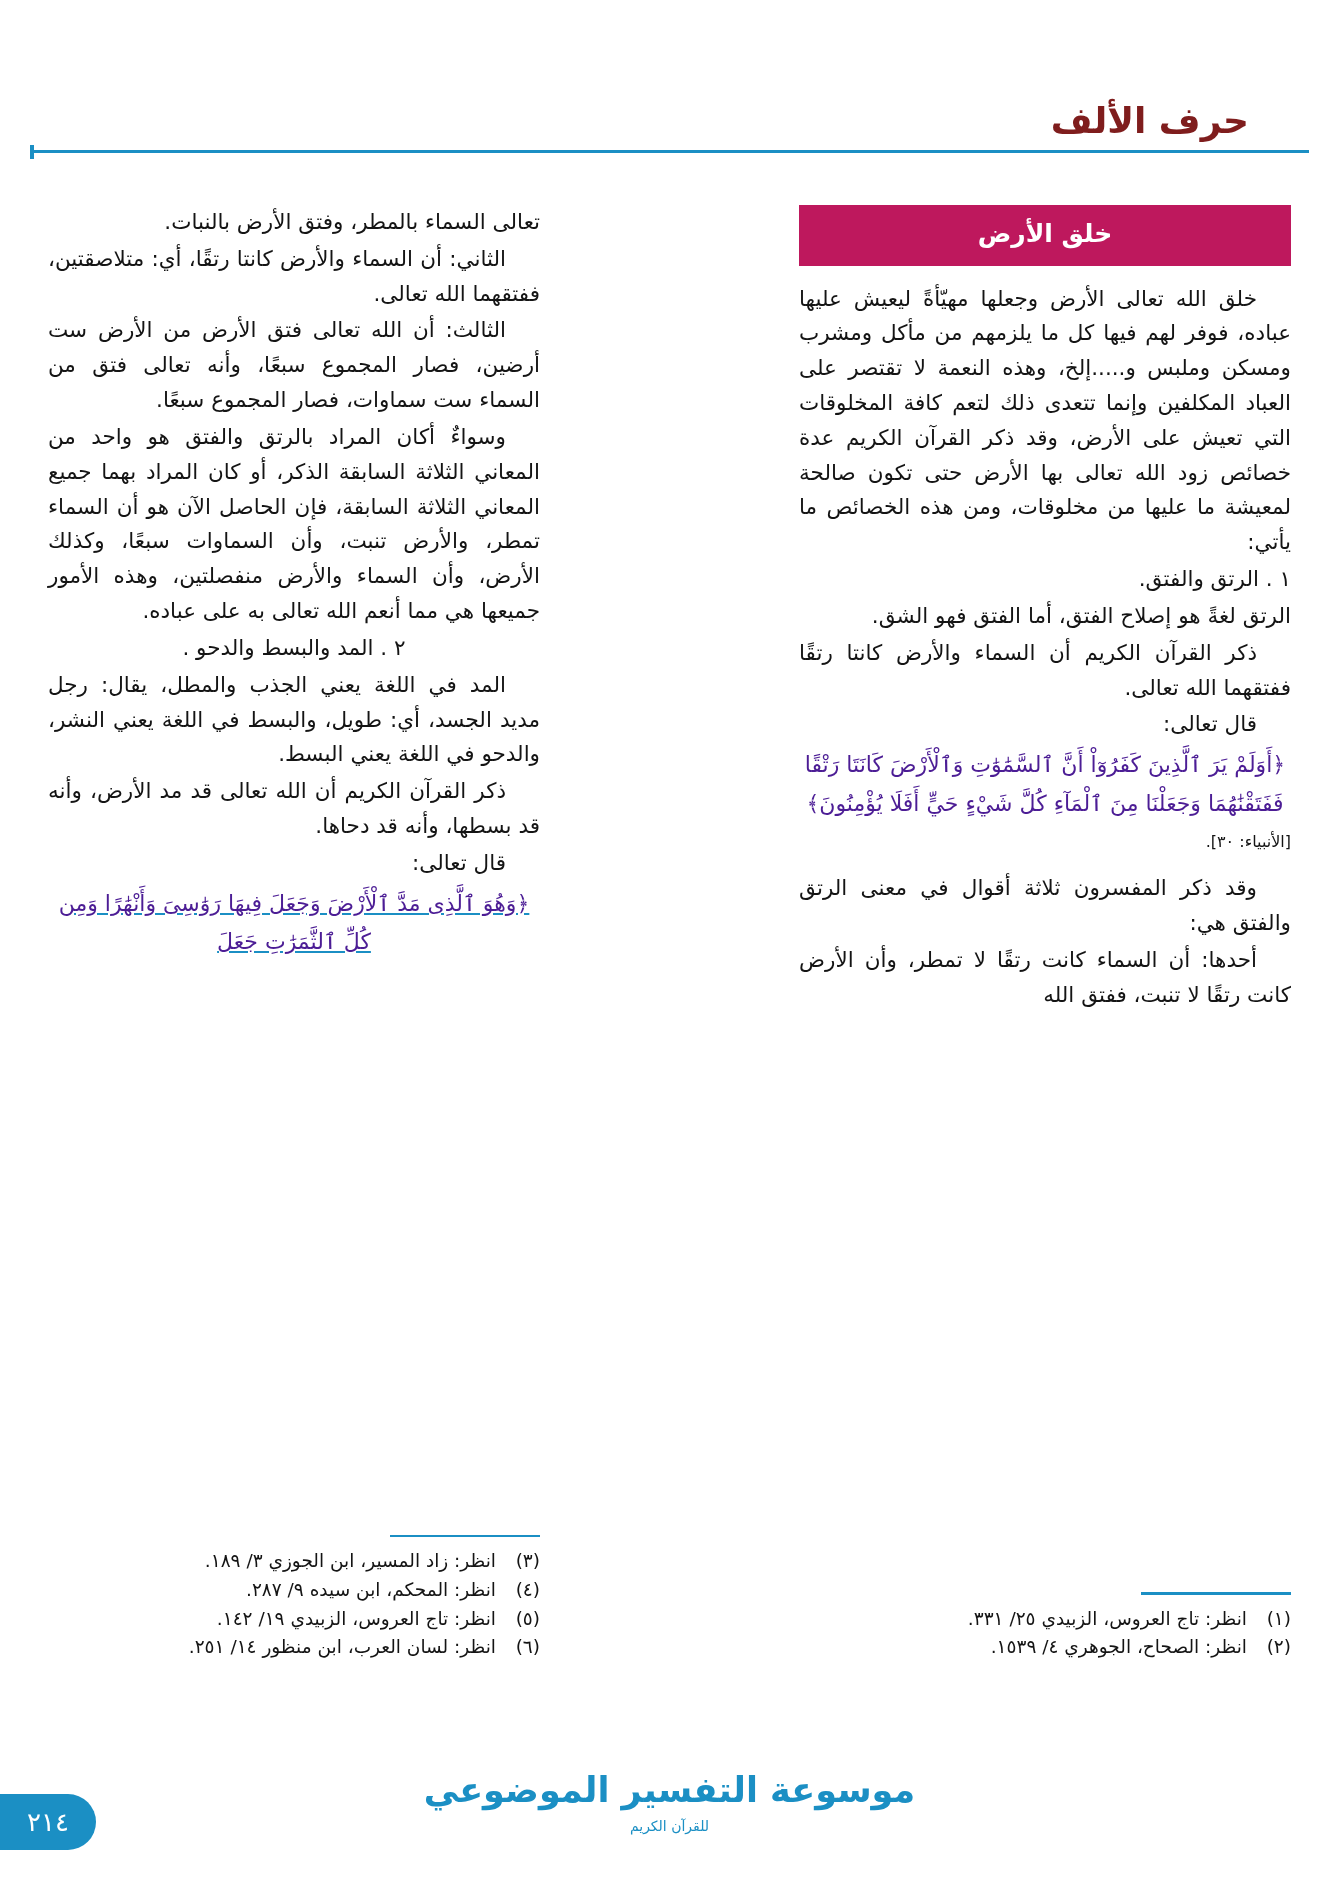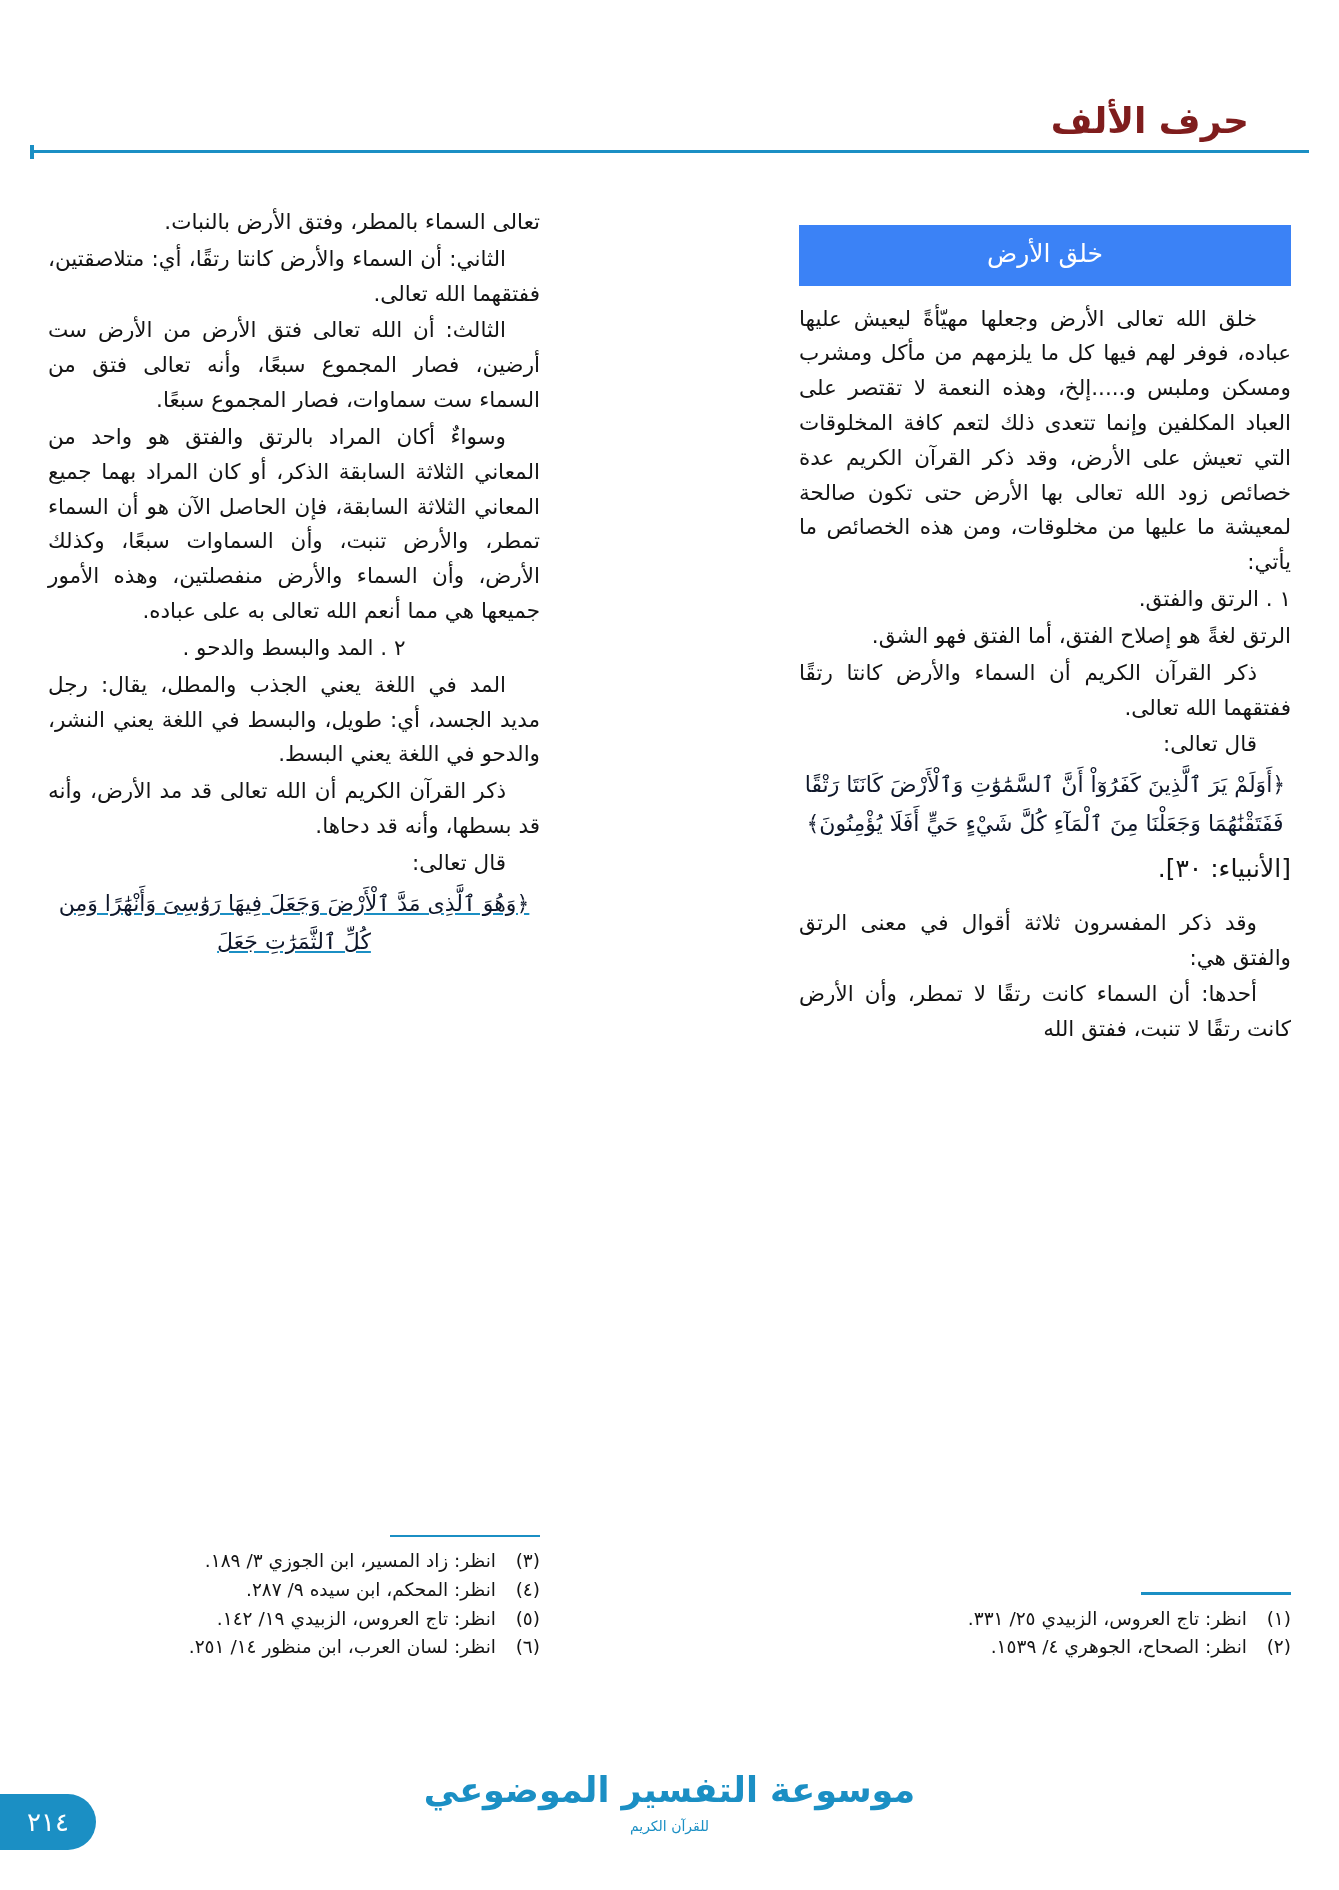--- a/index.html
+++ b/index.html
@@ -72,47 +72,46 @@
   p {
     margin: 0 0 2px 0;
     text-align: justify;
     text-justify: inter-word;
   }
   p.indent { text-indent: 34px; }
   p.center { text-align: center; text-indent: 0; }
 
   
   .section-banner {
-    background: #3b82f6;
+    background: #be185d;
     color: #ffffff;
     font-size: 25px;
-    font-weight: normal;
+    font-weight: bold;
     text-align: center;
     padding: 9px 0 11px 0;
     margin-bottom: 16px;
     letter-spacing: 0px;
-    margin-top: 20px;
   }
 
   
   .verse {
-    color: #0f172a;
+    color: #4c1d95;
     font-size: 22px;
     line-height: 1.75;
     text-align: center;
     direction: rtl;
     margin: 4px 0 2px 0;
     font-family: "DejaVu Sans", "Liberation Sans", sans-serif;
   }
   .verse-underline {
     text-decoration: underline;
     text-decoration-color: #1b8fc4;
   }
   .verse-ref {
-    font-size: 25px;
+    font-size: 16px;
     color: #141414;
     text-align: right;
     margin-top: 6px;
   }
 
   
   .footnotes {
     position: absolute;
     width: 492px;
     direction: rtl;

